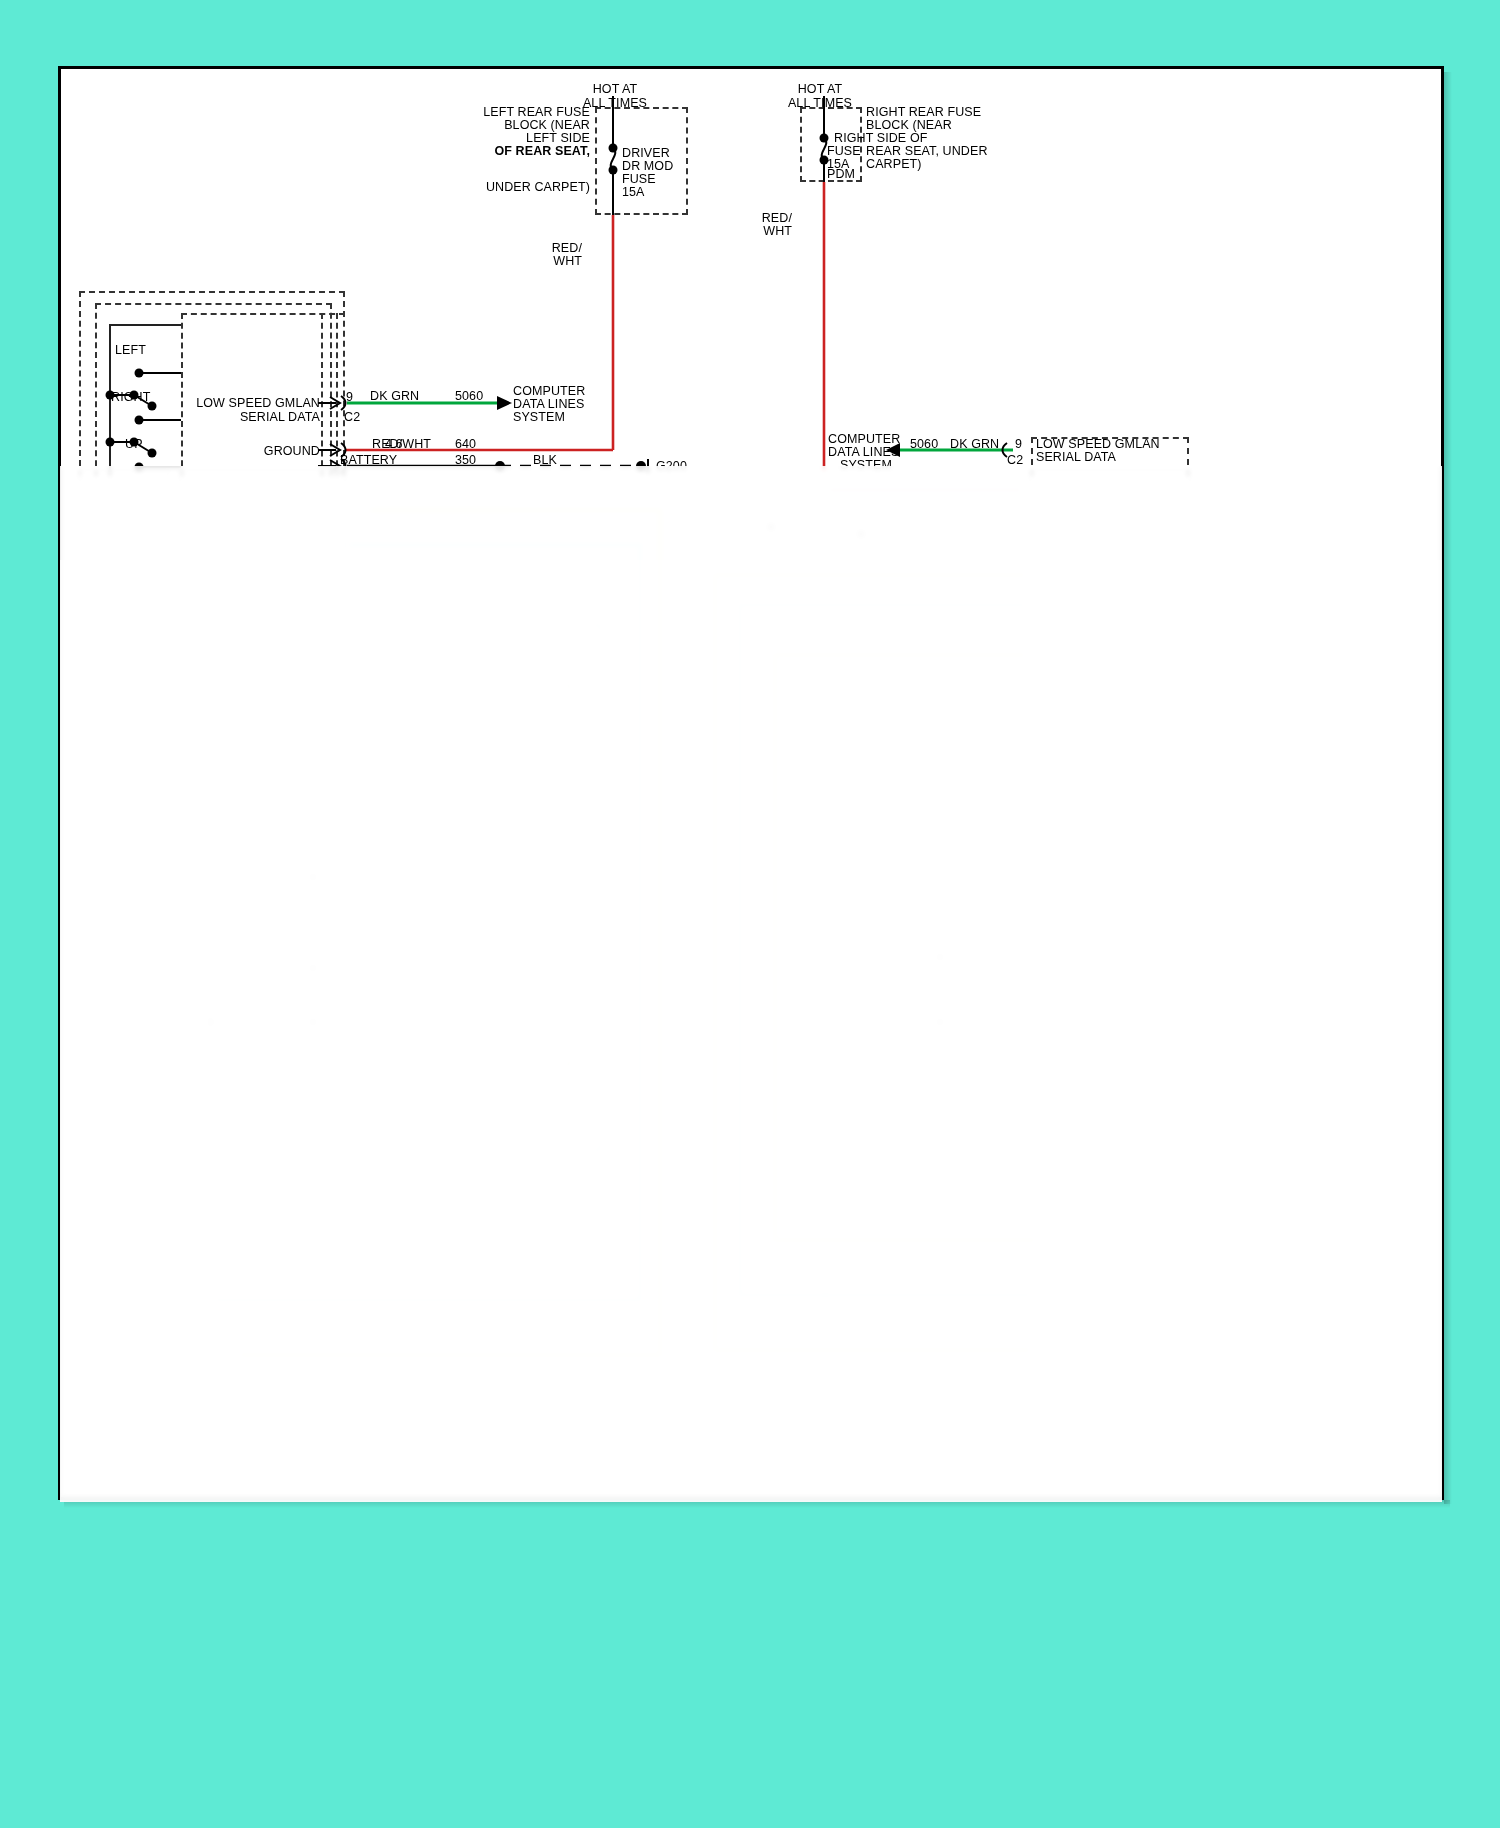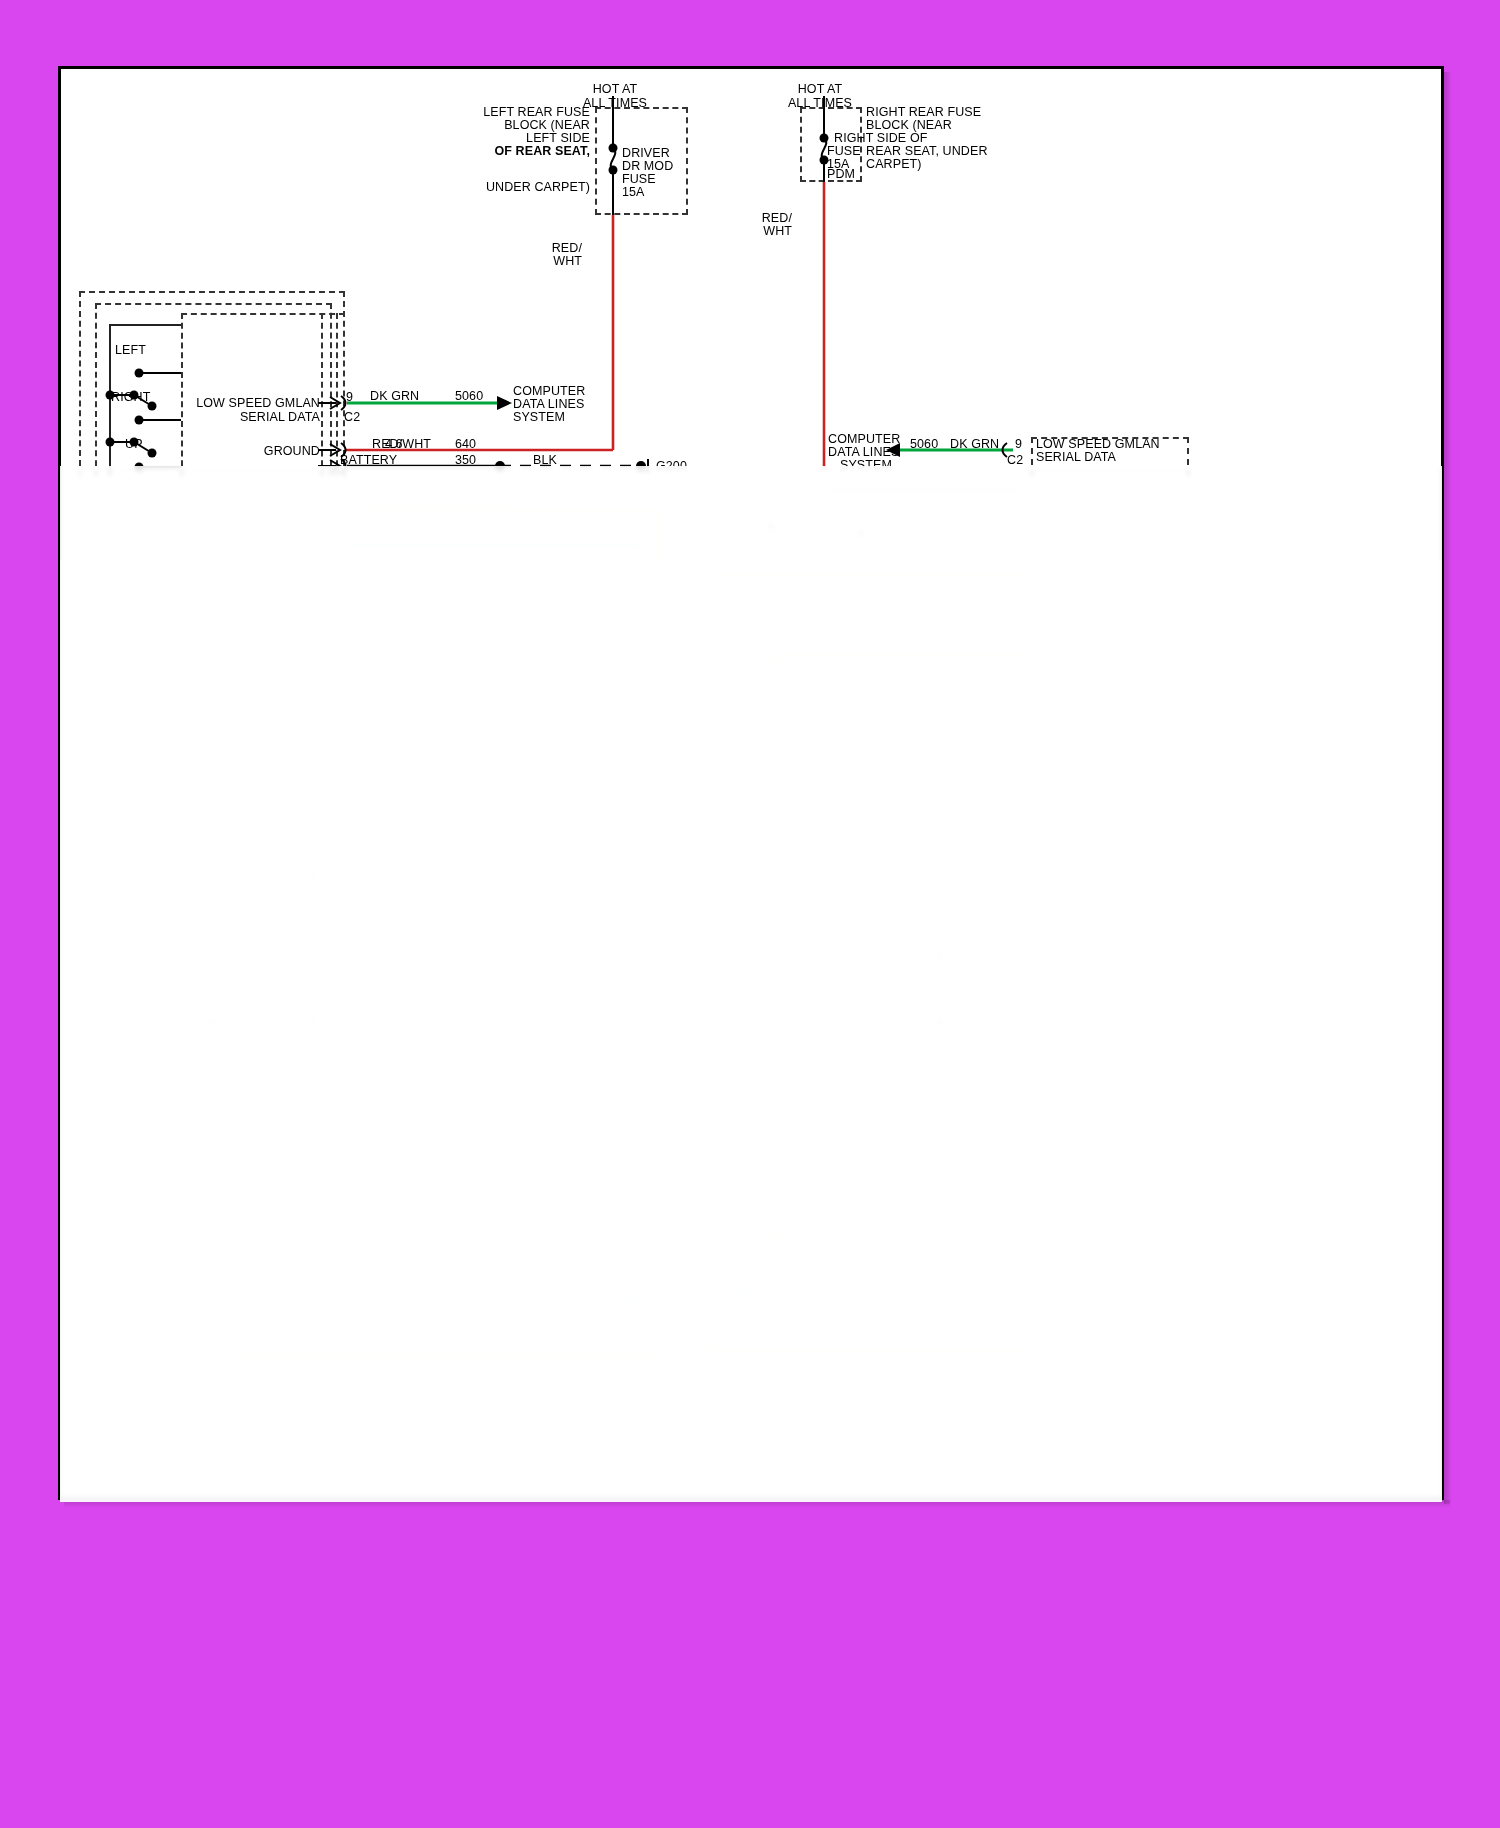--- a/index.html
+++ b/index.html
@@ -4,21 +4,21 @@
 <style>
   html, body {
     margin: 0;
     padding: 0;
     background: #ffffff;
   }
   #page {
     position: relative;
     width: 1500px;
     height: 1828px;
-    background: #d946ef;
+    background: #5eead4;
     font-family: "Liberation Sans", sans-serif;
     overflow: hidden;
   }
   
   #doc-frame {
     position: absolute;
     left: 58px;
     top: 66px;
     width: 1386px;
     height: 1434px;

